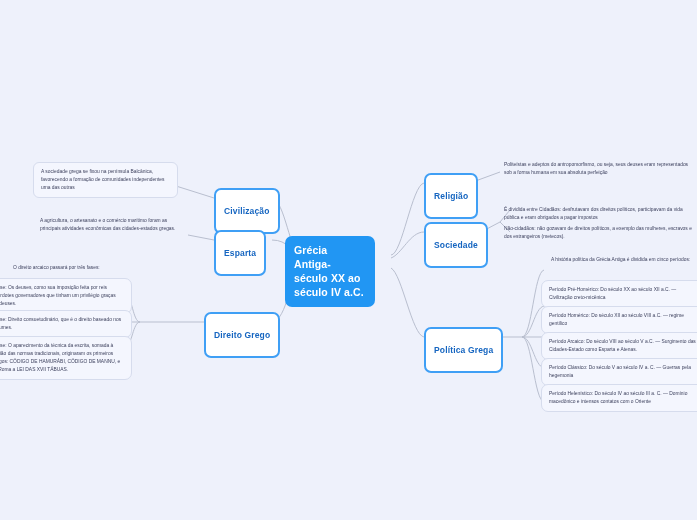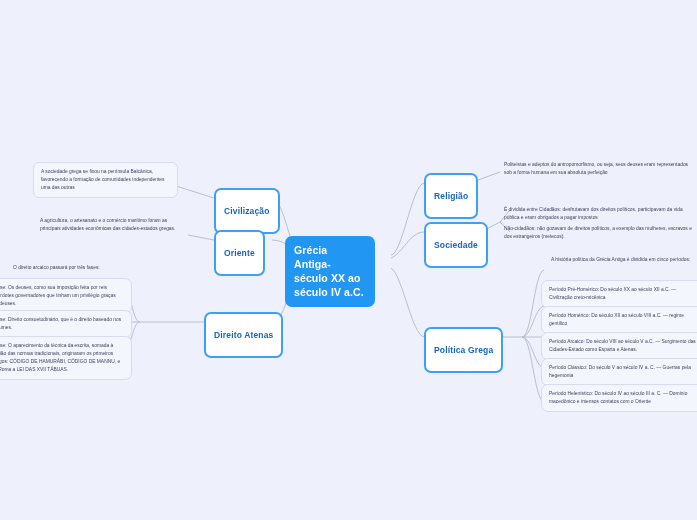--- a/index.html
+++ b/index.html
@@ -136,25 +136,25 @@
 
   <div class="central">
     <span>Grécia Antiga- século XX ao século IV a.C.</span>
   </div>
 
   <div class="node" style="left:214px; top:188px;">
     <span>Civilização</span>
   </div>
 
   <div class="node" style="left:214px; top:230px;">
-    <span>Oriente</span>
+    <span>Esparta</span>
   </div>
 
   <div class="node" style="left:204px; top:312px;">
-    <span>Direito Atenas</span>
+    <span>Direito Grego</span>
   </div>
 
   <div class="node" style="left:424px; top:173px;">
     <span>Religião</span>
   </div>
 
   <div class="node" style="left:424px; top:222px;">
     <span>Sociedade</span>
   </div>
 

